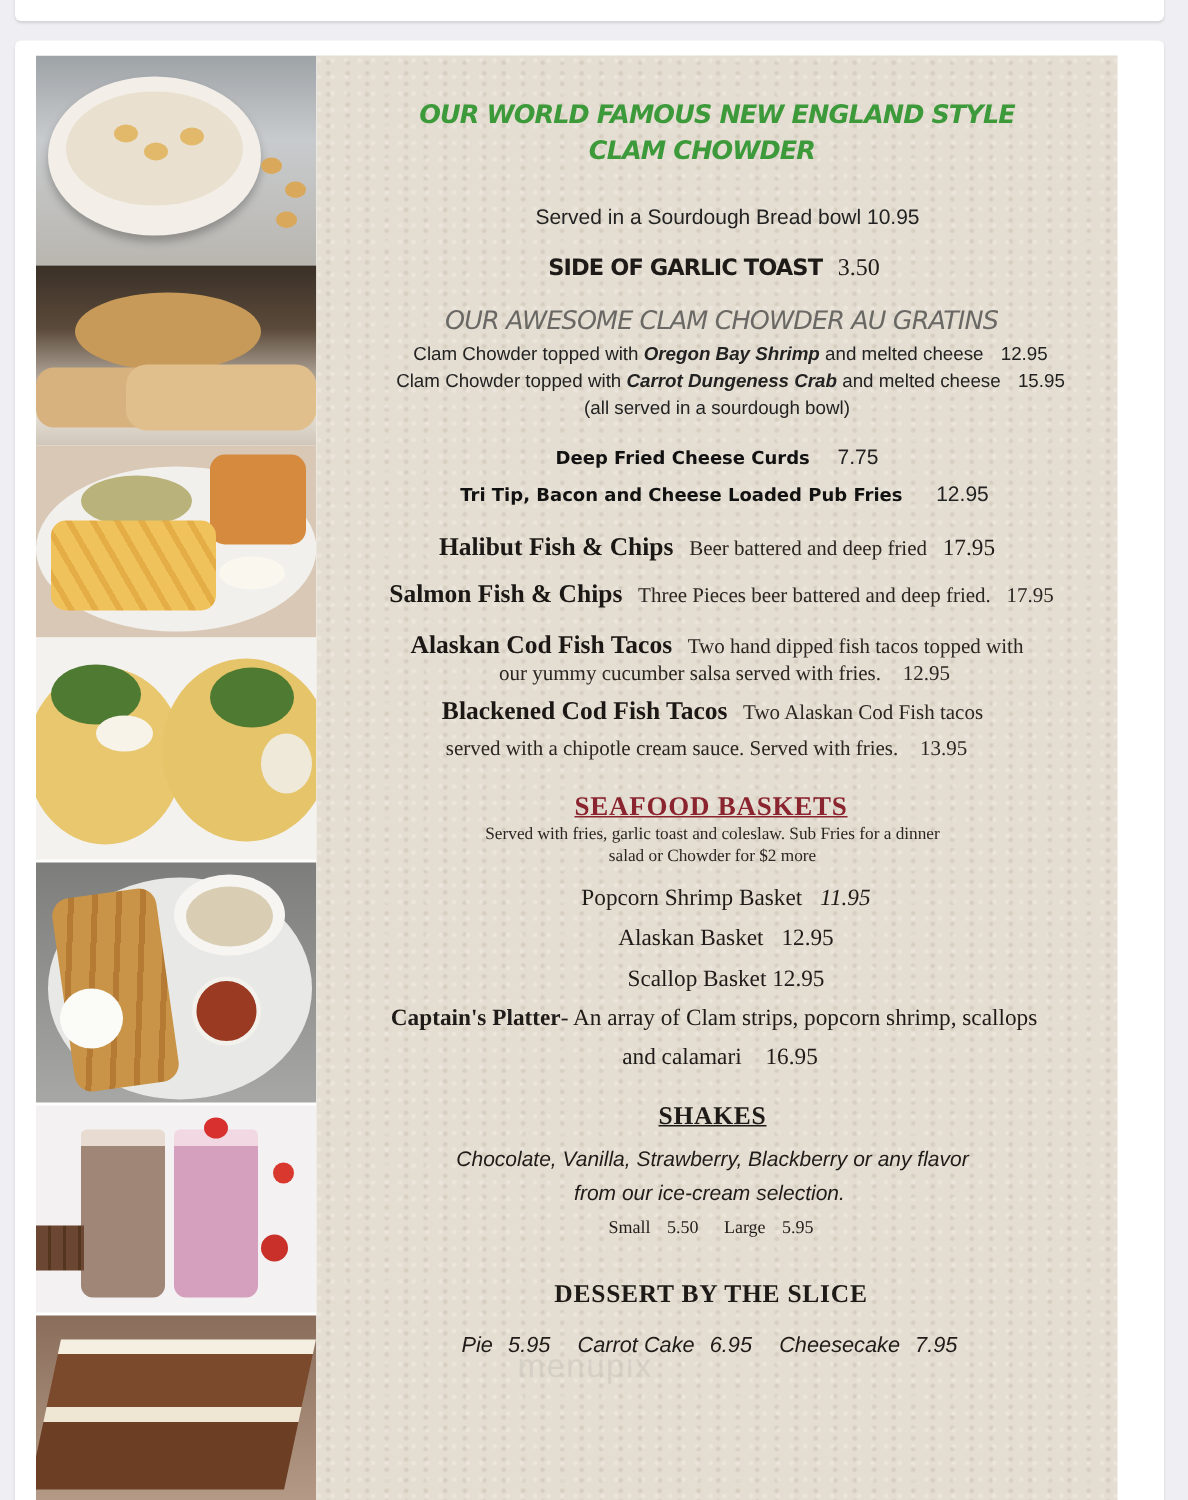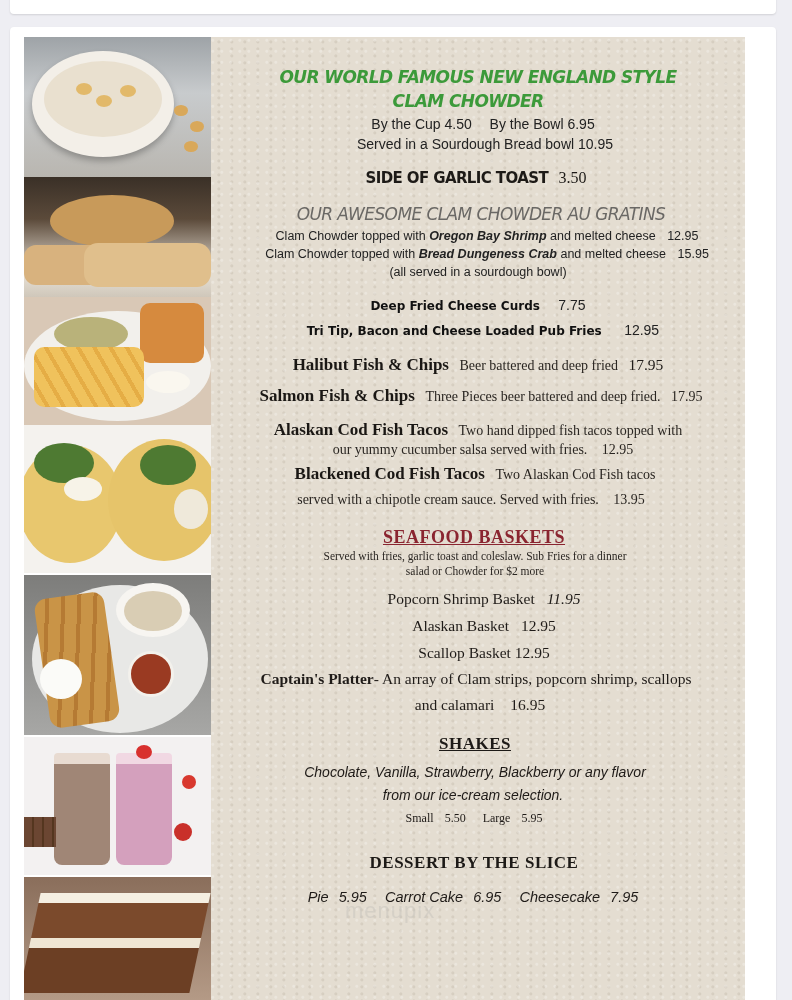--- a/index.html
+++ b/index.html
@@ -121,47 +121,41 @@
   <div class="photo" style="top:840px;height:123px;background:linear-gradient(180deg,#8a6e5b,#b49a86);">
     <div style="position:absolute;left:6px;top:16px;width:170px;height:100px;background:linear-gradient(180deg,#f5efe2 0 10%,#7b4a2c 10% 45%,#efe6d4 45% 55%,#6c3f24 55% 100%);transform:skewX(-12deg);"></div>
   </div>
 </div>
 
 <div class="paper">
 
   <div class="line green-head" style="top:30px;">OUR WORLD FAMOUS NEW ENGLAND STYLE</div>
   <div class="line green-head" style="top:54px;left:-20px;">CLAM CHOWDER</div>
 
-  <div class="line calibri" style="top:79px;left:10px;">
-    <span>By the Cup</span>
-    <span>4.50</span><span class="gap"></span>
-    <span>By the Bowl</span>
-    <span>6.95</span>
-  </div>
   <div class="line calibri" style="top:99px;left:14px;">
     <span>Served in a Sourdough Bread bowl</span>
     <span>10.95</span>
   </div>
 
   <div class="line" style="top:132px;left:-4px;">
     <span style="font-family:'DejaVu Sans',sans-serif;font-weight:bold;font-size:15px;letter-spacing:-0.6px;">SIDE OF GARLIC TOAST</span>
     <span style="font-family:'Liberation Serif',serif;font-size:16px;margin-left:6px;">3.50</span>
   </div>
 
   <div class="line grey-head" style="top:167px;left:6px;">OUR AWESOME CLAM CHOWDER AU GRATINS</div>
 
   <div class="line calibri-sm" style="top:192px;left:18px;">
     <span>Clam Chowder topped with</span>
     <b><i>Oregon Bay Shrimp</i></b>
     <span>and melted cheese</span>
     <span style="margin-left:8px;">12.95</span>
   </div>
   <div class="line calibri-sm" style="top:210px;left:18px;">
     <span>Clam Chowder topped with</span>
-    <b><i>Bread Dungeness Crab</i></b>
+    <b><i>Carrot Dungeness Crab</i></b>
     <span>and melted cheese</span>
     <span style="margin-left:8px;">15.95</span>
   </div>
   <div class="line calibri-sm" style="top:228px;">(all served in a sourdough bowl)</div>
 
   <div class="line" style="top:259px;">
     <span class="rounded-bold">Deep Fried Cheese Curds</span>
     <span class="calibri" style="margin-left:14px;">7.75</span>
   </div>
   <div class="line" style="top:284px;left:10px;">

